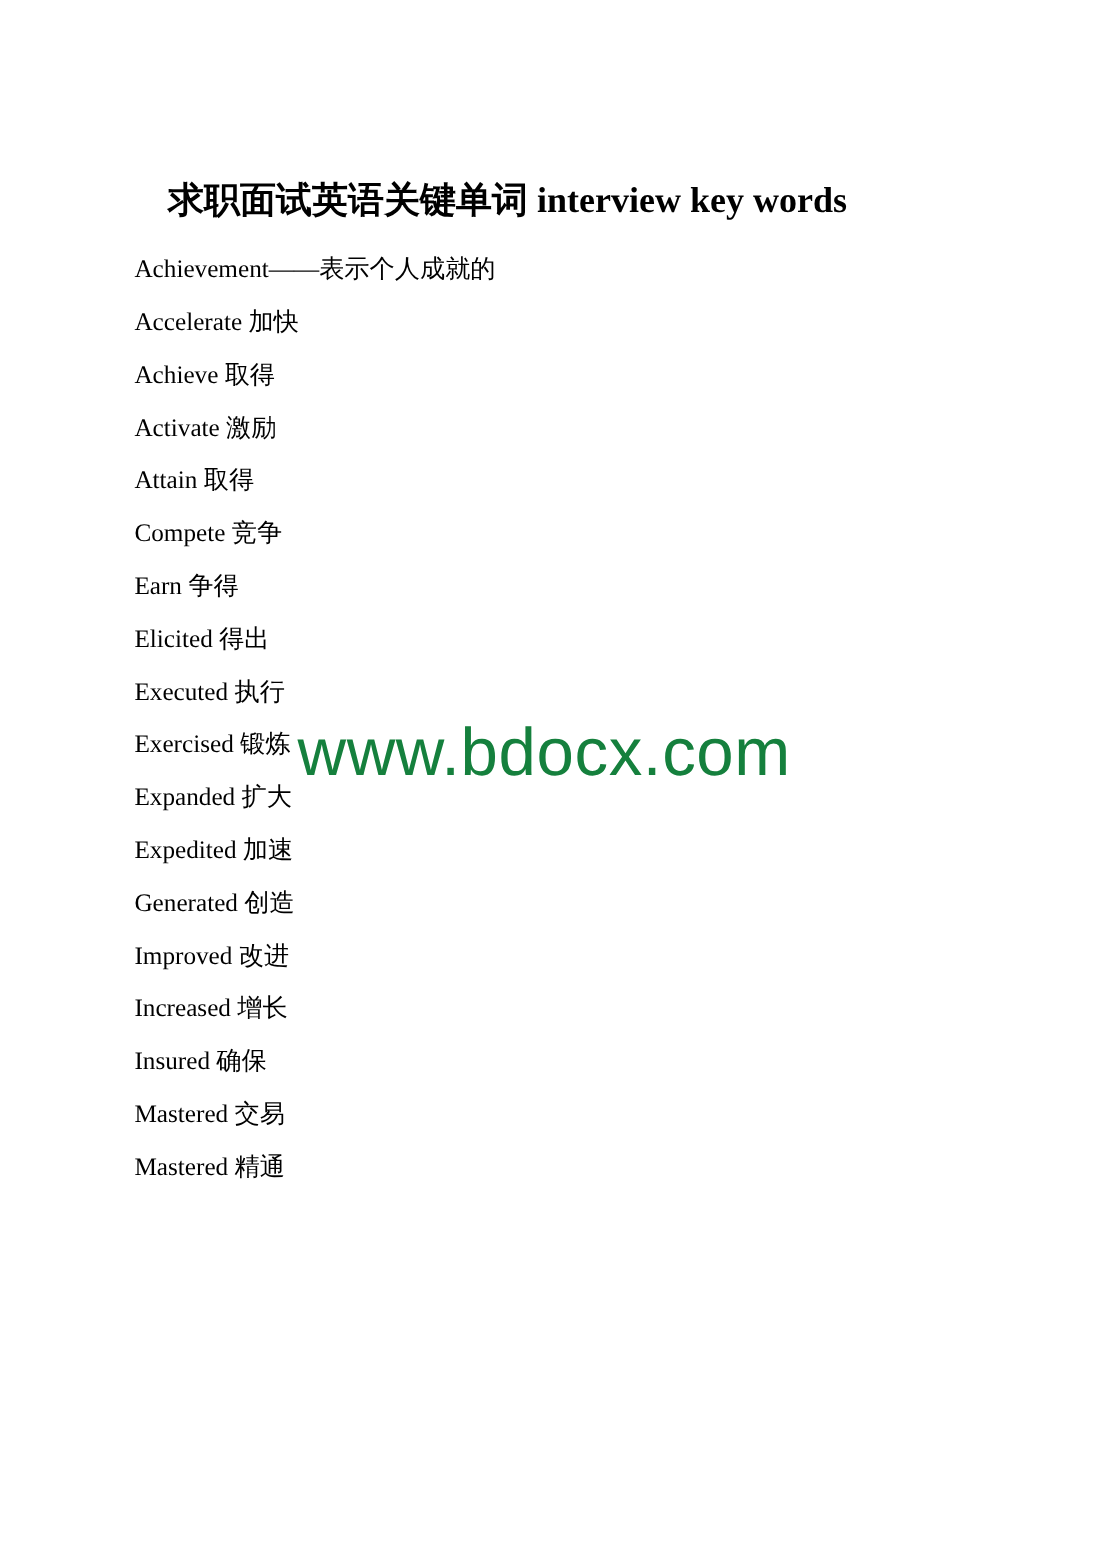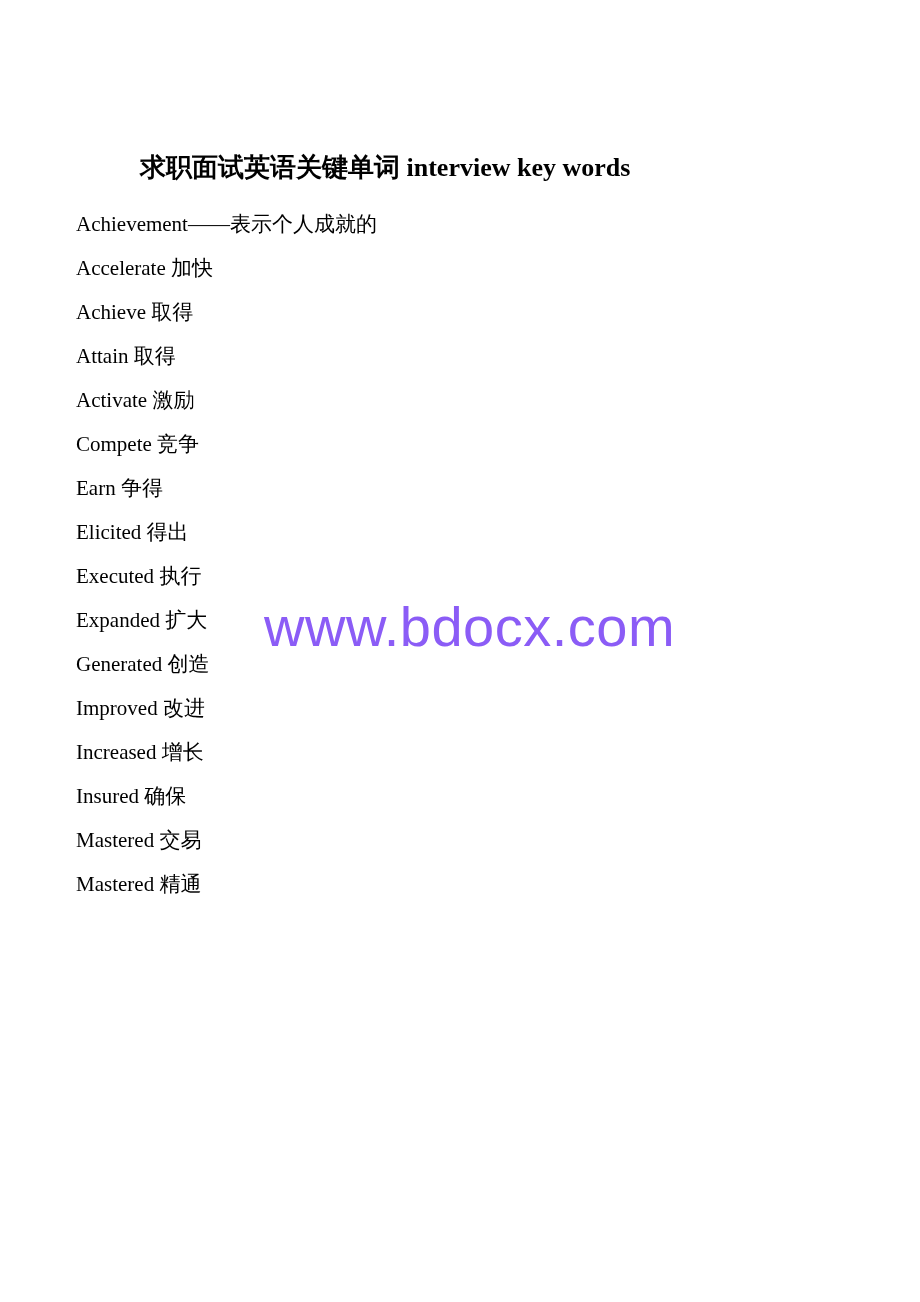--- a/index.html
+++ b/index.html
@@ -25,53 +25,52 @@
 
   
   #watermark {
     position: absolute;
     left: 248px;
     top: 597px;
     font-family: "Liberation Sans", "DejaVu Sans", sans-serif;
     font-size: 56px;
     line-height: 60px;
     letter-spacing: 0.5px;
-    color: #8b5cf6;
+    color: #15803d;
     white-space: nowrap;
     z-index: 0;
     user-select: none;
-    margin-left: 16px;
   }
 
   
   #doc {
     position: relative;
     z-index: 2;
     padding-top: 148px;
   }
 
   #doc-title {
     margin: 0 0 14px 0;
     padding-left: 140px;
-    font-size: 26px;
+    font-size: 30px;
     line-height: 40px;
     font-weight: bold;
     font-family: "Liberation Serif", "DejaVu Serif", serif;
     white-space: nowrap;
     letter-spacing: 0px;
   }
 
   #vocab-list {
     list-style: none;
     margin: 0;
     padding: 0;
   }
 
   .vocab-entry {
-    padding-left: 76px;
+    padding-left: 112px;
     font-size: 21px;
     line-height: 44px;
     height: 44px;
     white-space: nowrap;
     font-family: "Liberation Serif", "DejaVu Serif", serif;
   }
 
   .term {
     font-family: "Liberation Serif", "DejaVu Serif", serif;
   }
@@ -87,27 +86,29 @@
   <div id="watermark">www.bdocx.com</div>
 
   <div id="doc">
 
     <h1 id="doc-title">求职面试英语关键单词 interview key words</h1>
 
     <ul id="vocab-list">
         <li class="vocab-entry"><span class="term">Achievement</span><span class="sep">——</span><span class="gloss">表示个人成就的</span></li>
         <li class="vocab-entry"><span class="term">Accelerate</span><span class="sep"> </span><span class="gloss">加快</span></li>
         <li class="vocab-entry"><span class="term">Achieve</span><span class="sep"> </span><span class="gloss">取得</span></li>
+        <li class="vocab-entry"><span class="term">Activate</span><span class="sep"> </span><span class="gloss">激励</span></li>
         <li class="vocab-entry"><span class="term">Attain</span><span class="sep"> </span><span class="gloss">取得</span></li>
-        <li class="vocab-entry"><span class="term">Activate</span><span class="sep"> </span><span class="gloss">激励</span></li>
         <li class="vocab-entry"><span class="term">Compete</span><span class="sep"> </span><span class="gloss">竞争</span></li>
         <li class="vocab-entry"><span class="term">Earn</span><span class="sep"> </span><span class="gloss">争得</span></li>
         <li class="vocab-entry"><span class="term">Elicited</span><span class="sep"> </span><span class="gloss">得出</span></li>
         <li class="vocab-entry"><span class="term">Executed</span><span class="sep"> </span><span class="gloss">执行</span></li>
+        <li class="vocab-entry"><span class="term">Exercised</span><span class="sep"> </span><span class="gloss">锻炼</span></li>
         <li class="vocab-entry"><span class="term">Expanded</span><span class="sep"> </span><span class="gloss">扩大</span></li>
+        <li class="vocab-entry"><span class="term">Expedited</span><span class="sep"> </span><span class="gloss">加速</span></li>
         <li class="vocab-entry"><span class="term">Generated</span><span class="sep"> </span><span class="gloss">创造</span></li>
         <li class="vocab-entry"><span class="term">Improved</span><span class="sep"> </span><span class="gloss">改进</span></li>
         <li class="vocab-entry"><span class="term">Increased</span><span class="sep"> </span><span class="gloss">增长</span></li>
         <li class="vocab-entry"><span class="term">Insured</span><span class="sep"> </span><span class="gloss">确保</span></li>
         <li class="vocab-entry"><span class="term">Mastered</span><span class="sep"> </span><span class="gloss">交易</span></li>
         <li class="vocab-entry"><span class="term">Mastered</span><span class="sep"> </span><span class="gloss">精通</span></li>
       </ul>
 
   </div>
 </div>

